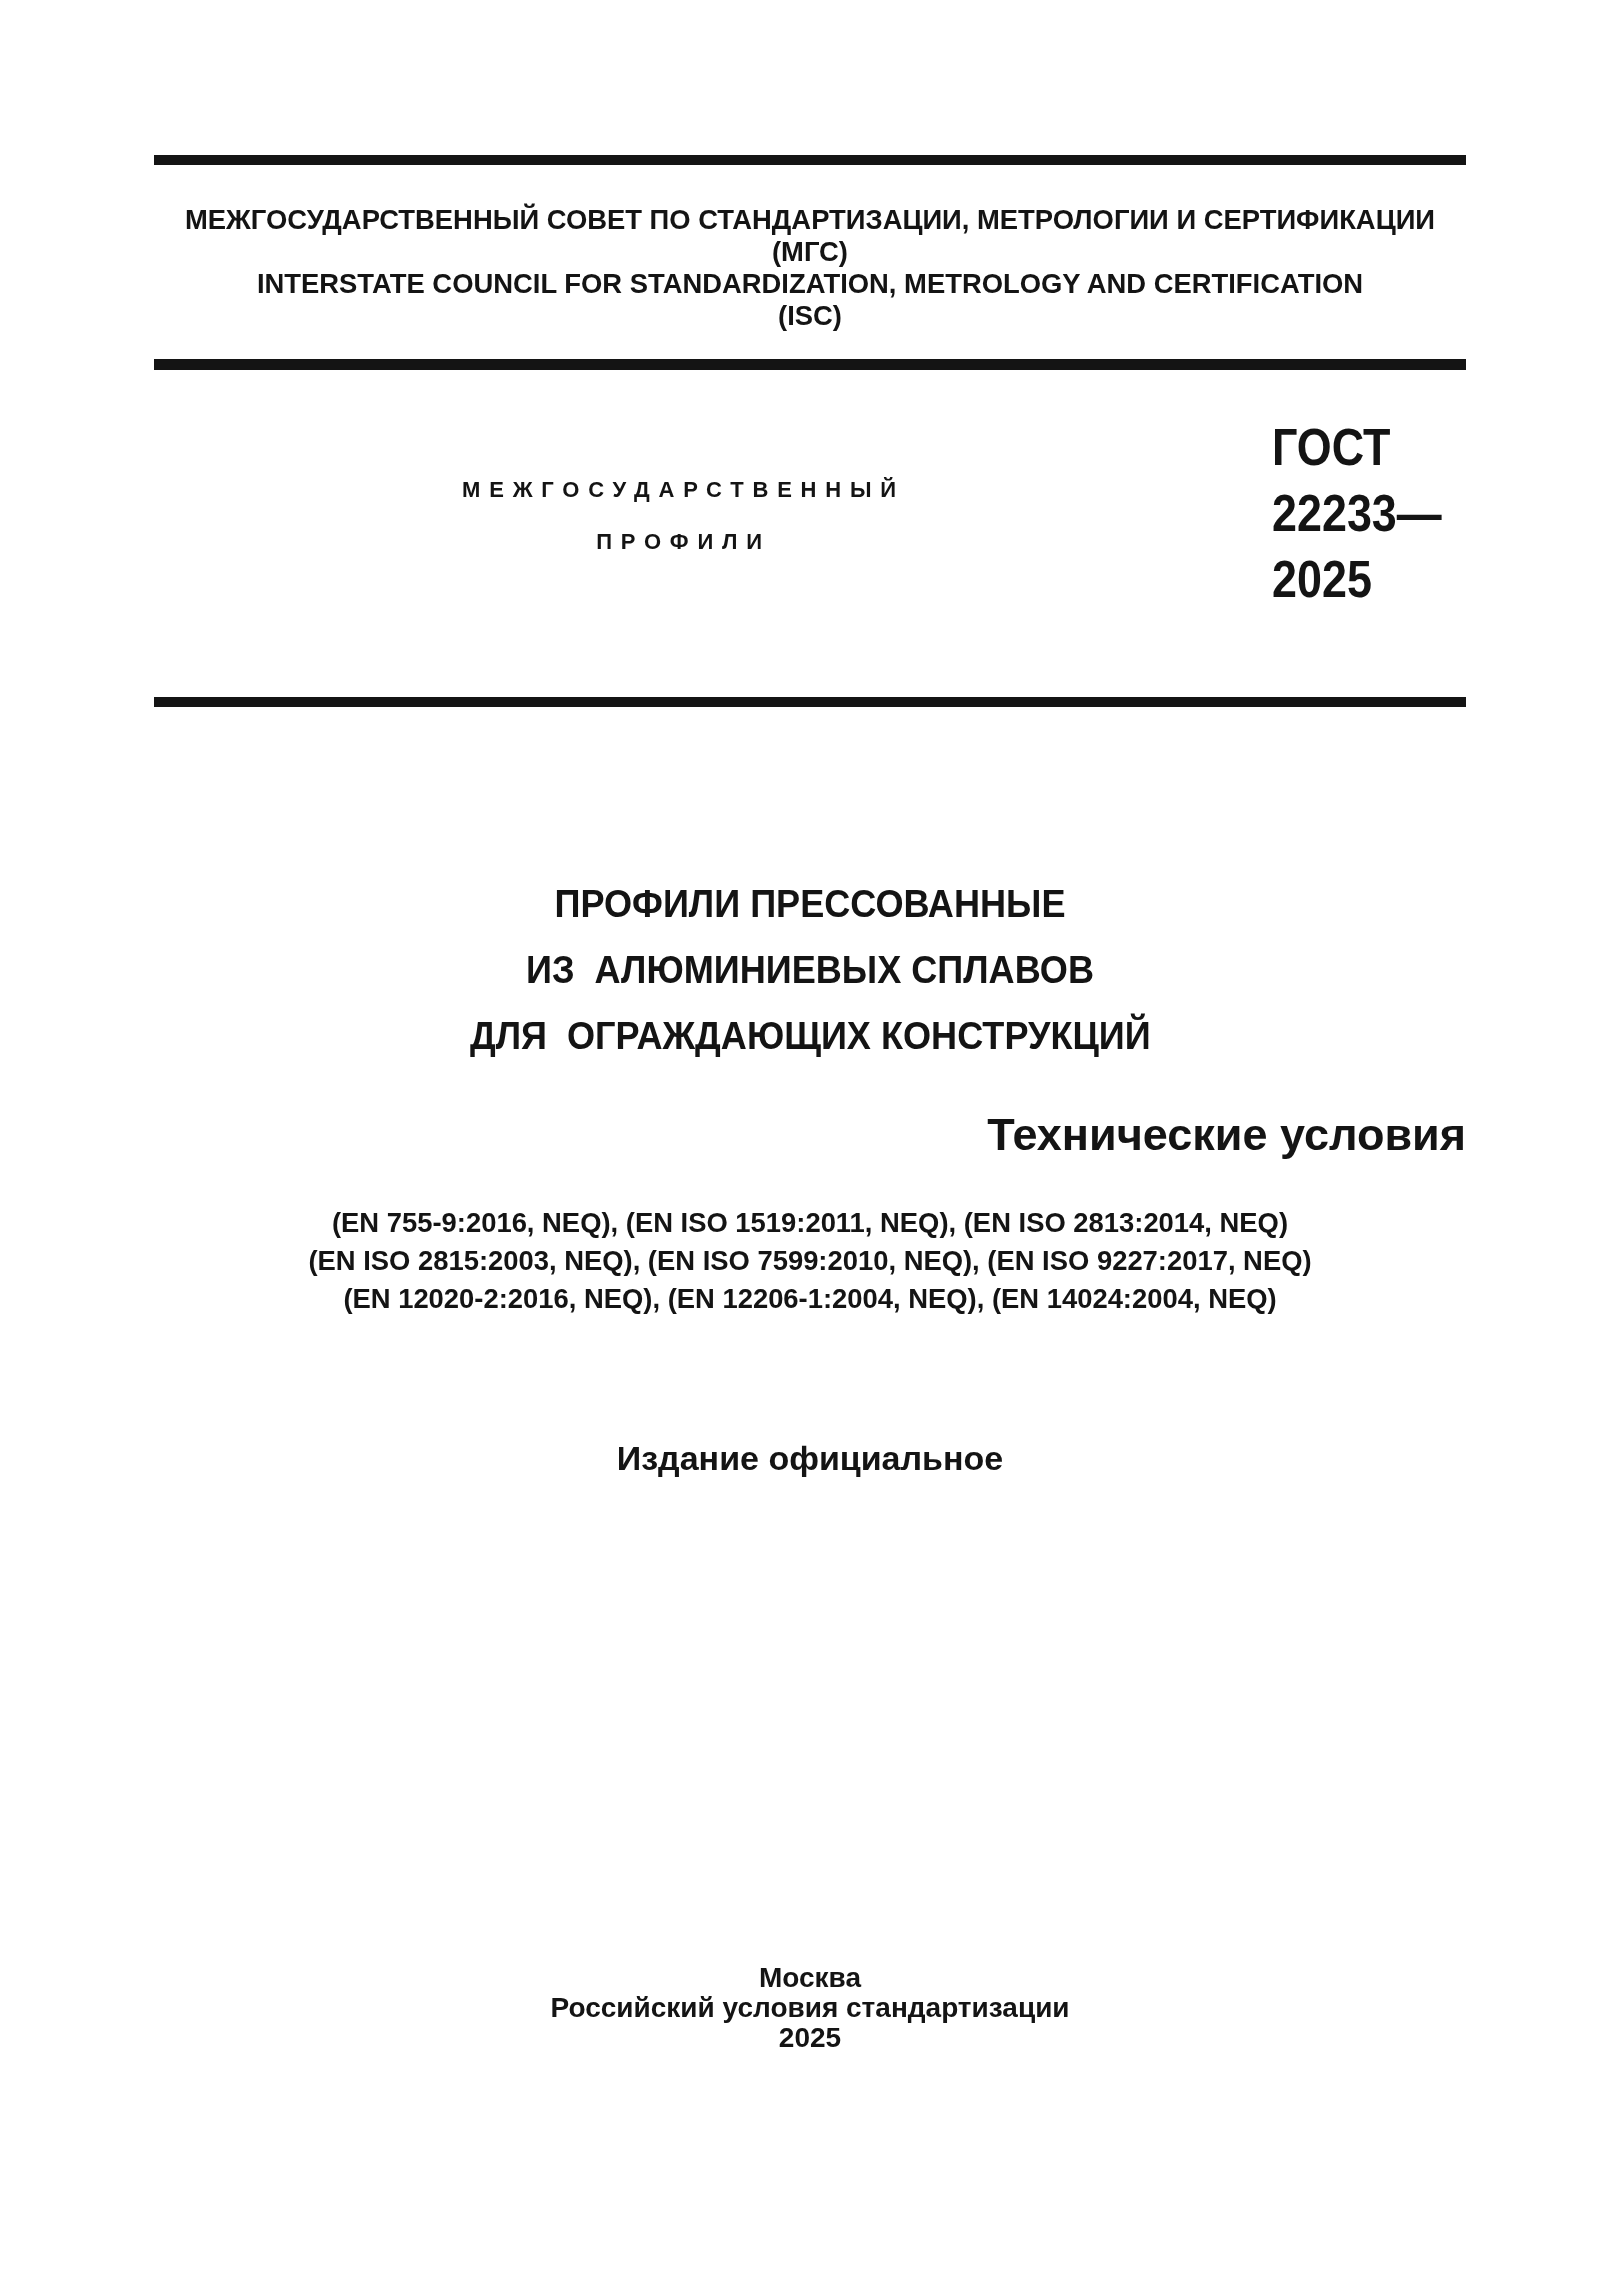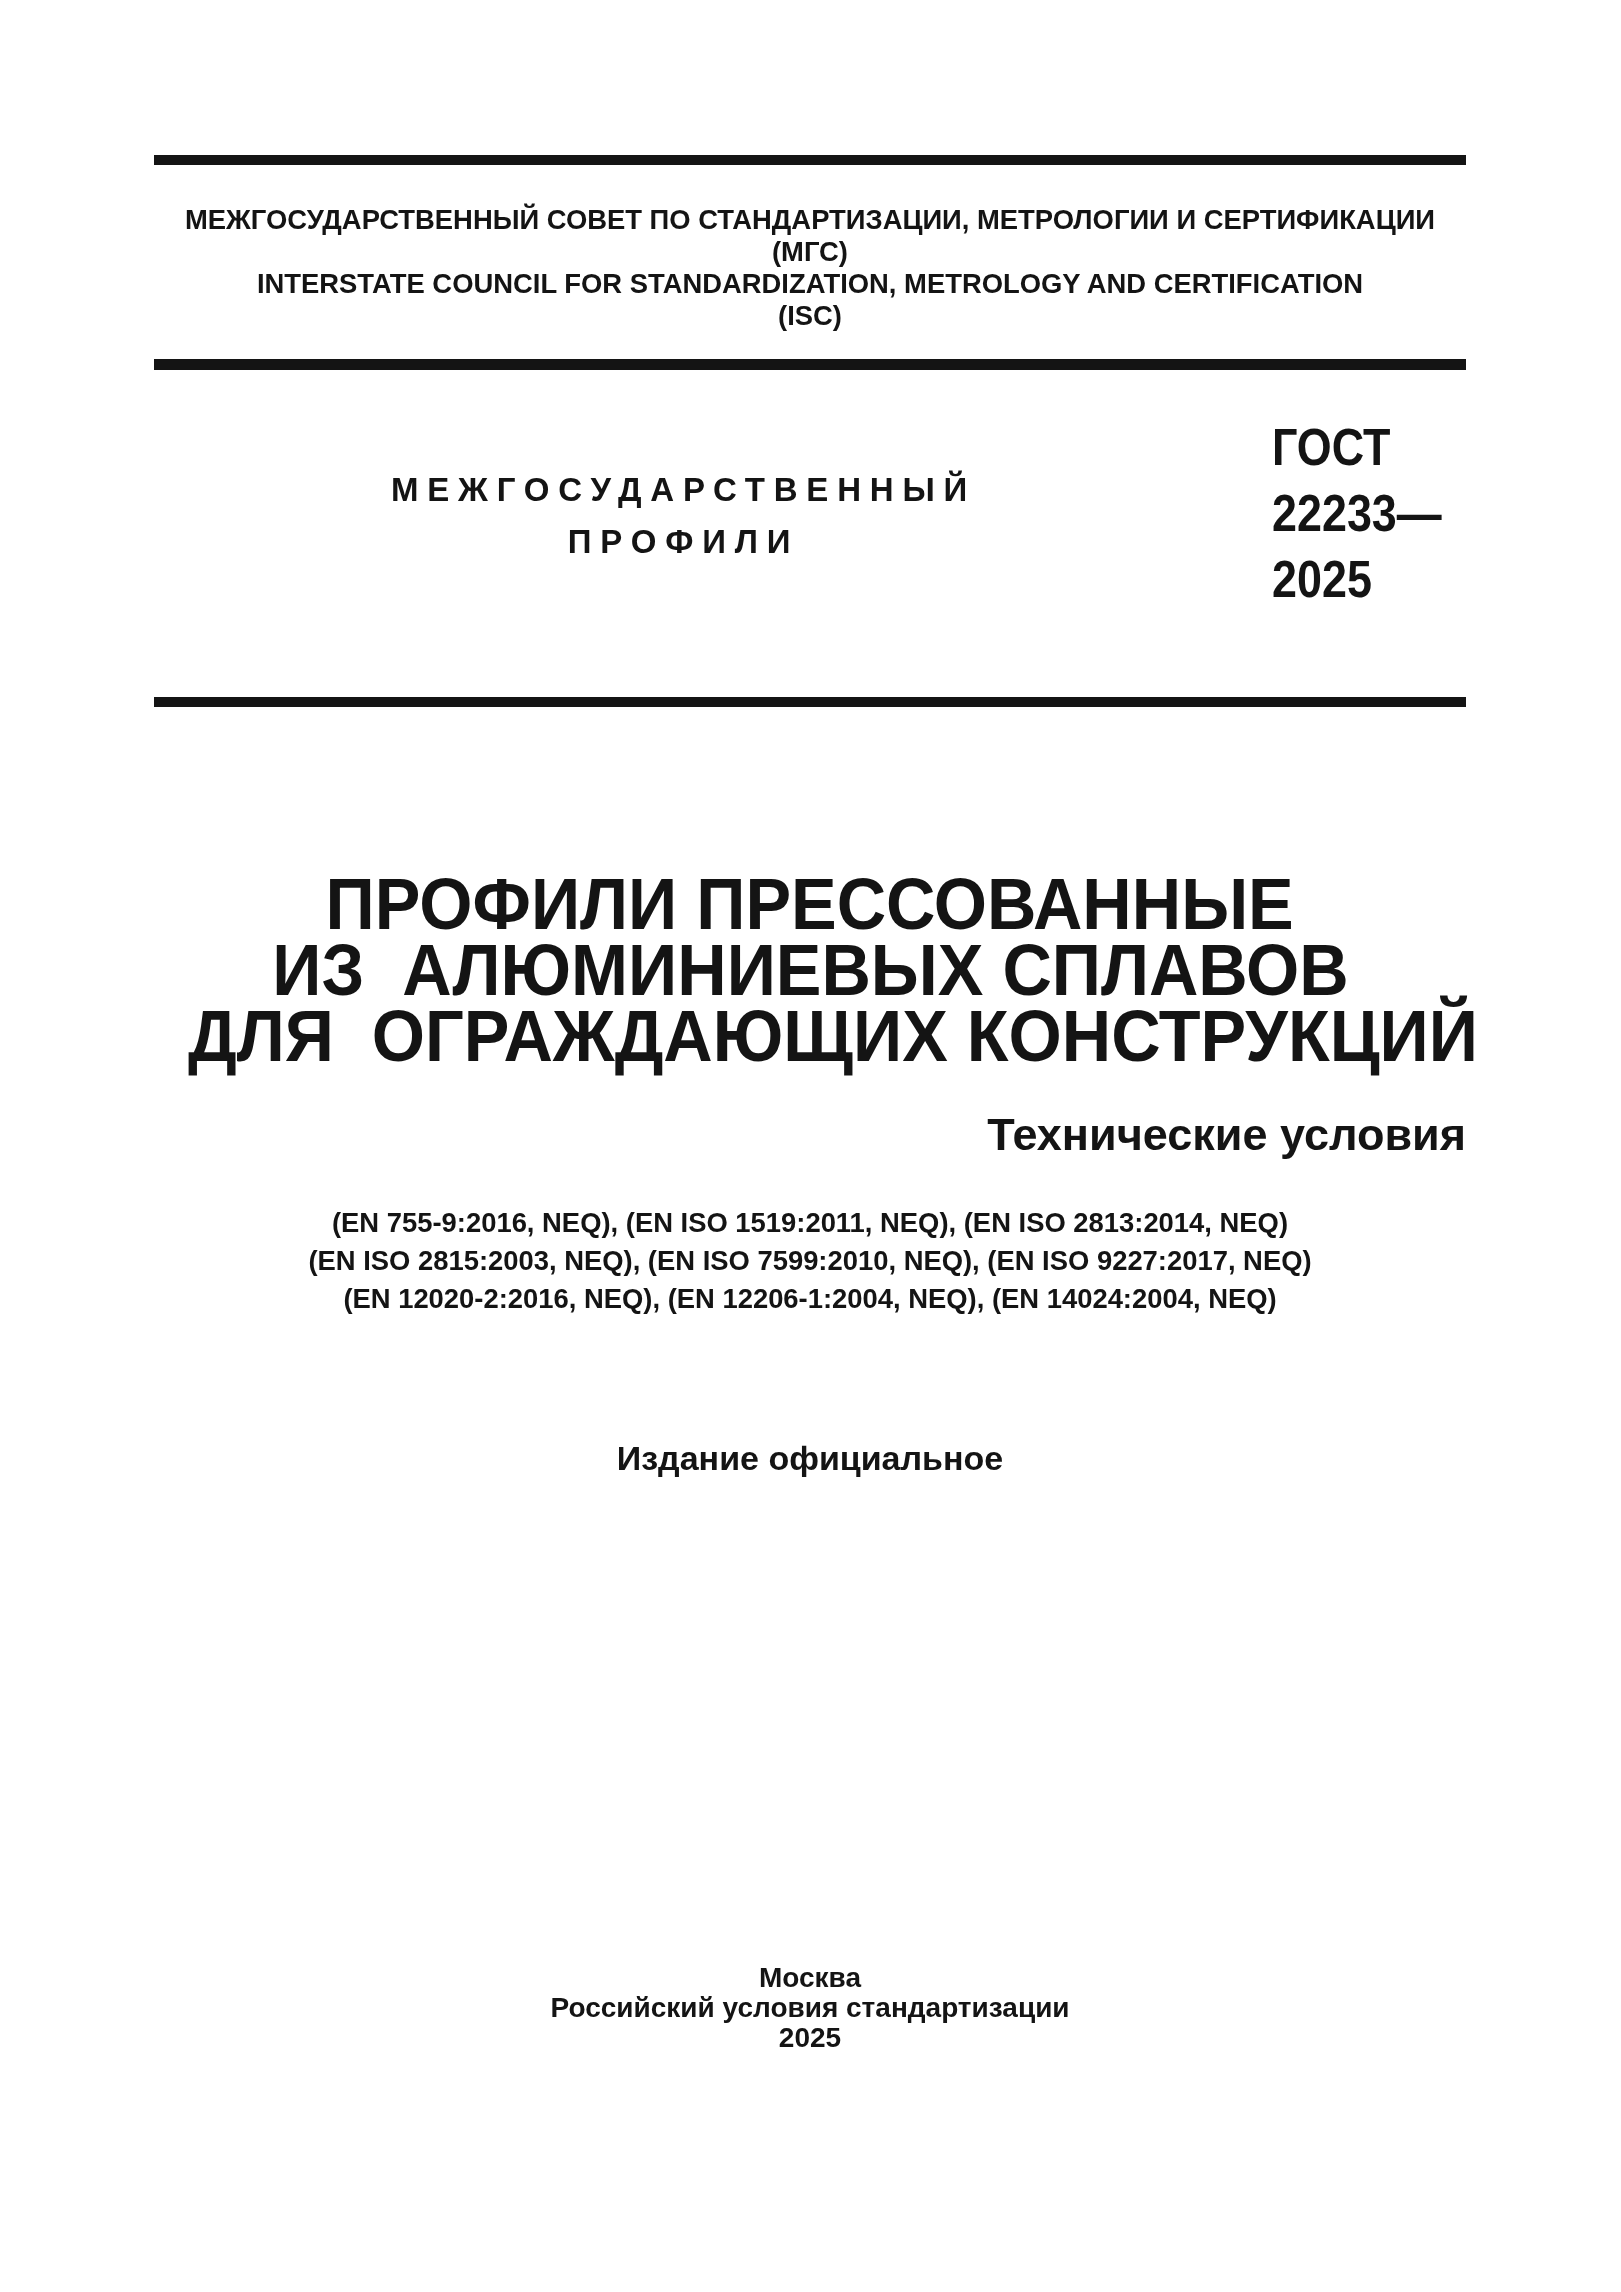--- a/index.html
+++ b/index.html
@@ -34,21 +34,21 @@
     left:154px;top:204px;width:1312px;
     text-align:center;
     font-size:27.4px;line-height:32px;
   }
   .org-header .line{display:block;}
 
   .std-type{
     position:absolute;
     left:154px;top:464px;width:1059px;
     text-align:center;
-    font-size:33px;line-height:52px;
+    font-size:22px;line-height:52px;
     letter-spacing:8.8px;
   }
   .std-type .line{display:block;}
 
   .std-designation{
     position:absolute;
     left:1264px;top:415px;width:225px;
     font-size:51px;line-height:66px;
     text-align:left;
     white-space:nowrap;
@@ -58,21 +58,21 @@
     display:inline-block;
     transform:scaleX(.88);
     transform-origin:0 50%;
     white-space:pre;
   }
 
   .doc-title{
     position:absolute;
     left:154px;top:871px;width:1312px;
     text-align:center;
-    font-size:72px;line-height:66px;
+    font-size:38px;line-height:66px;
   }
   .doc-title .line{display:block;}
   .doc-title .cond{
     display:inline-block;
     transform:scaleX(.95);
     transform-origin:50% 50%;
     white-space:pre;
   }
 
   .doc-subtitle{

